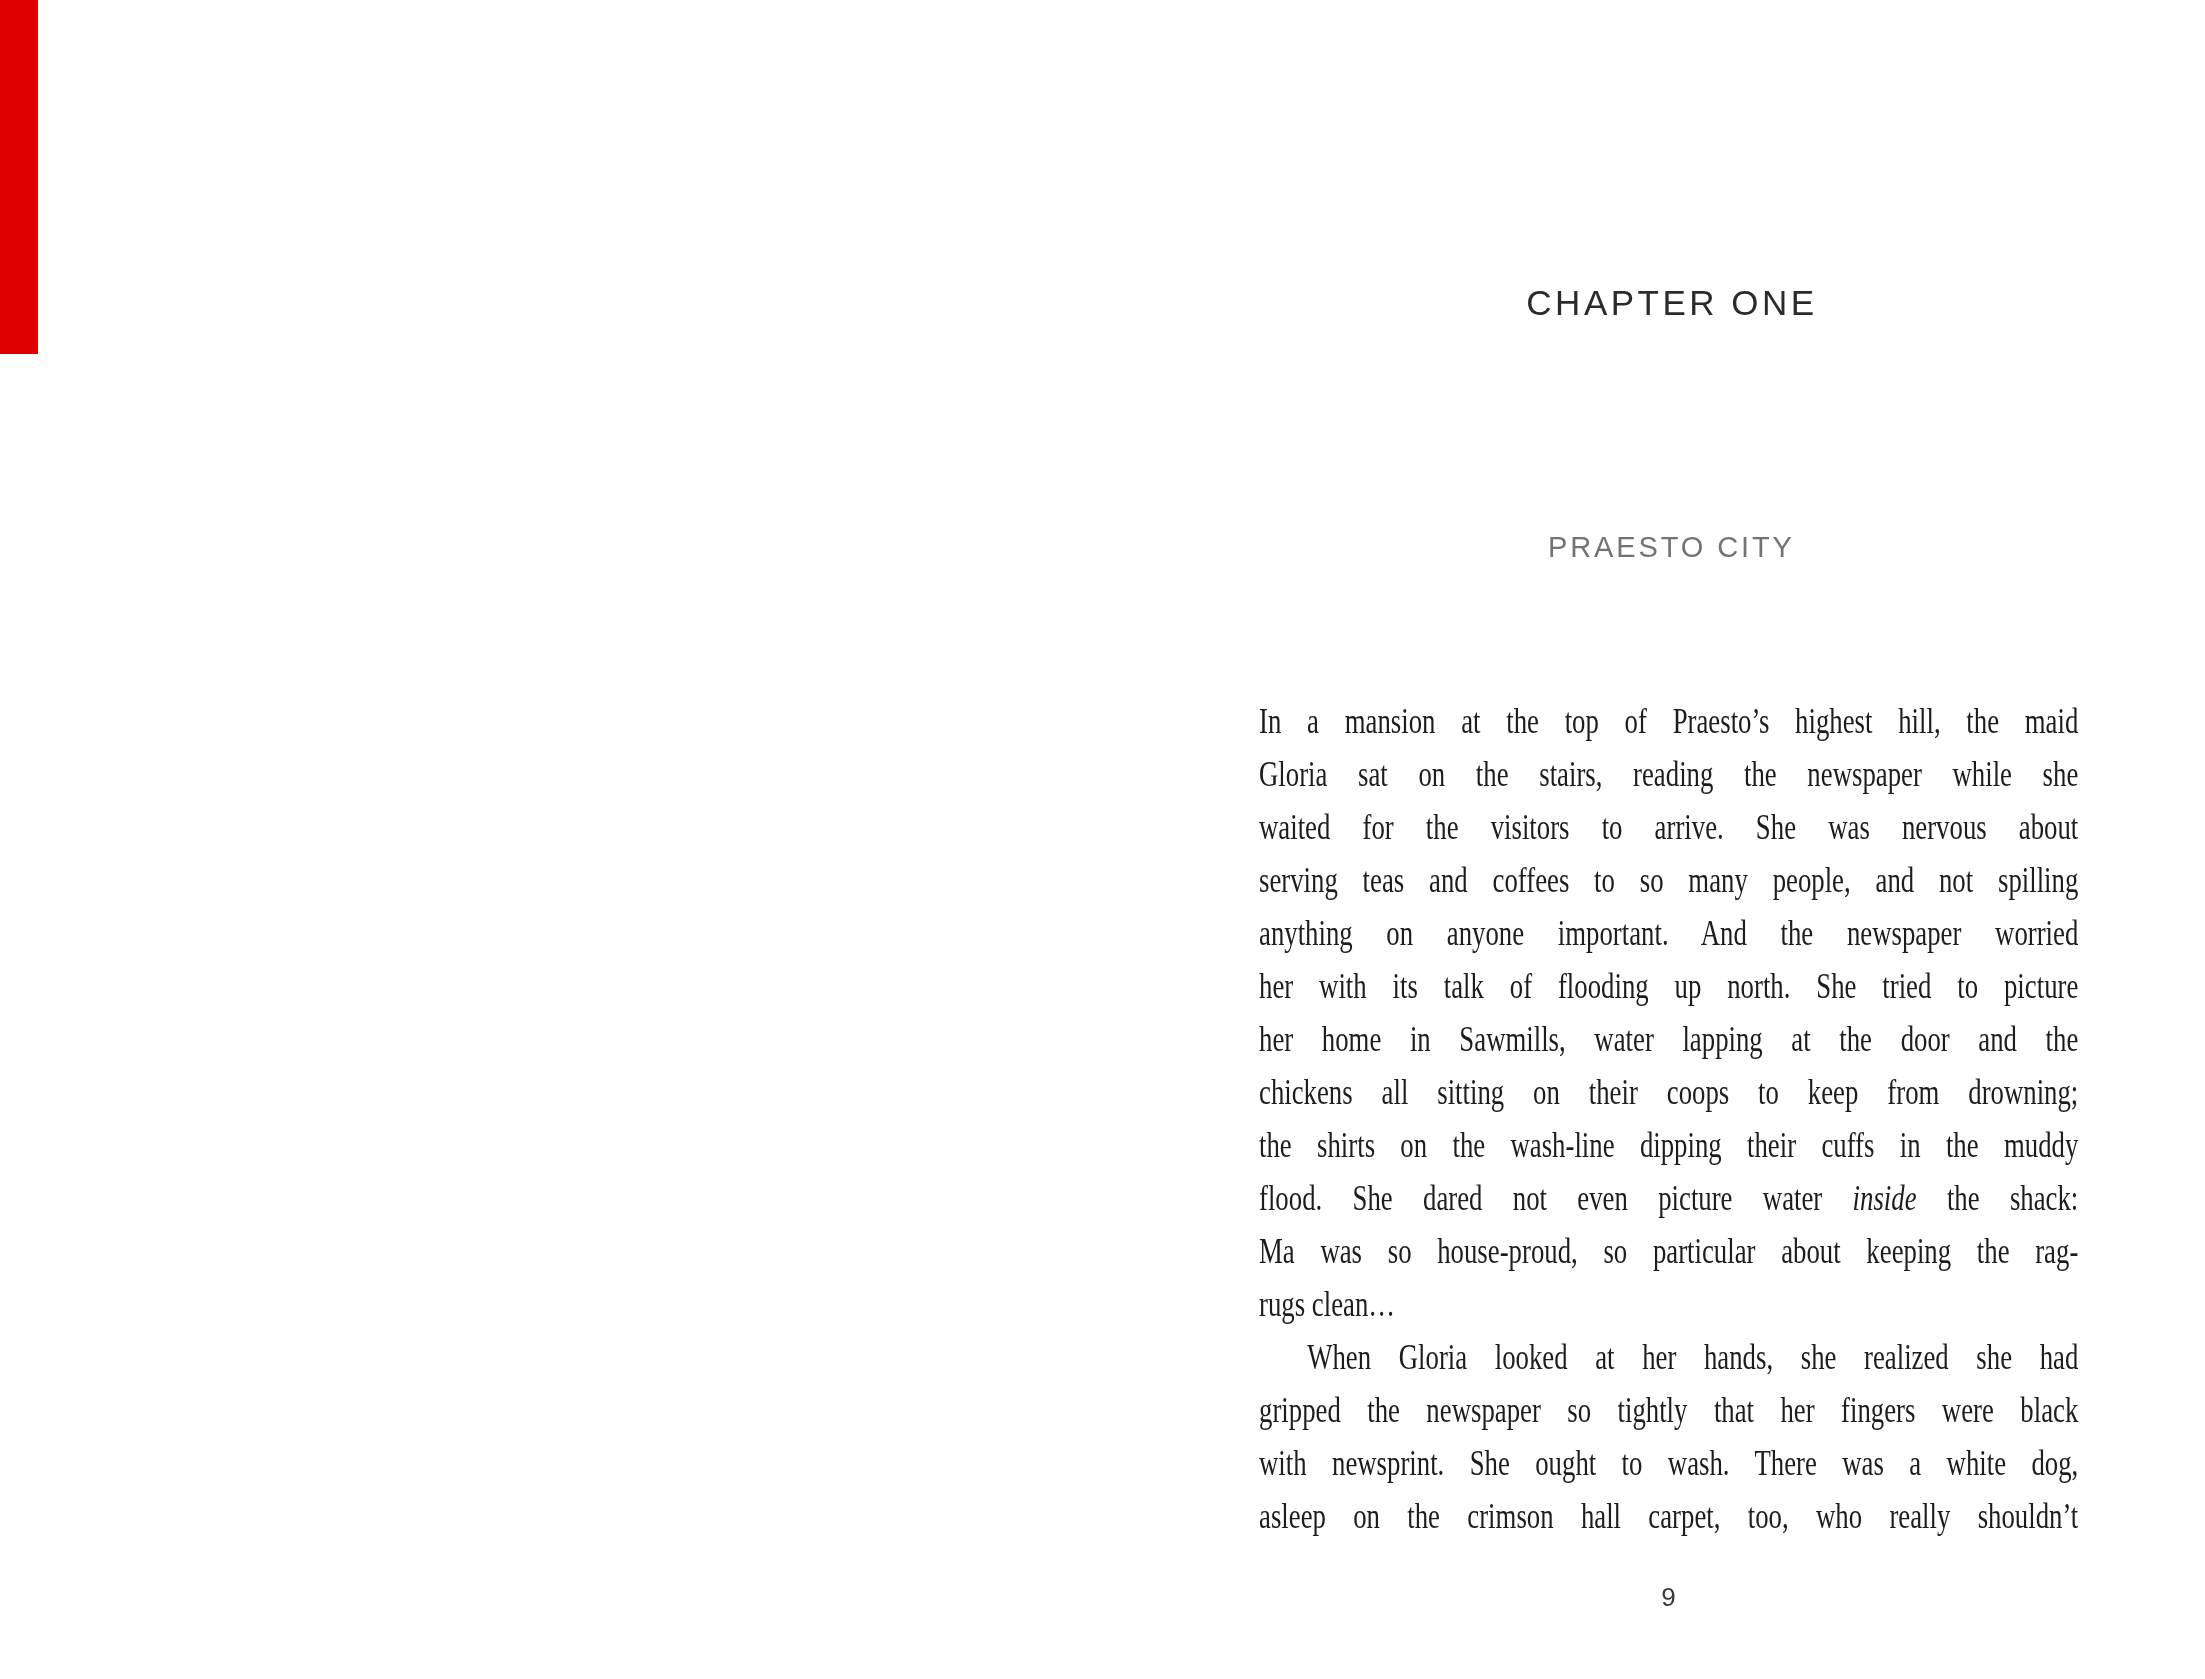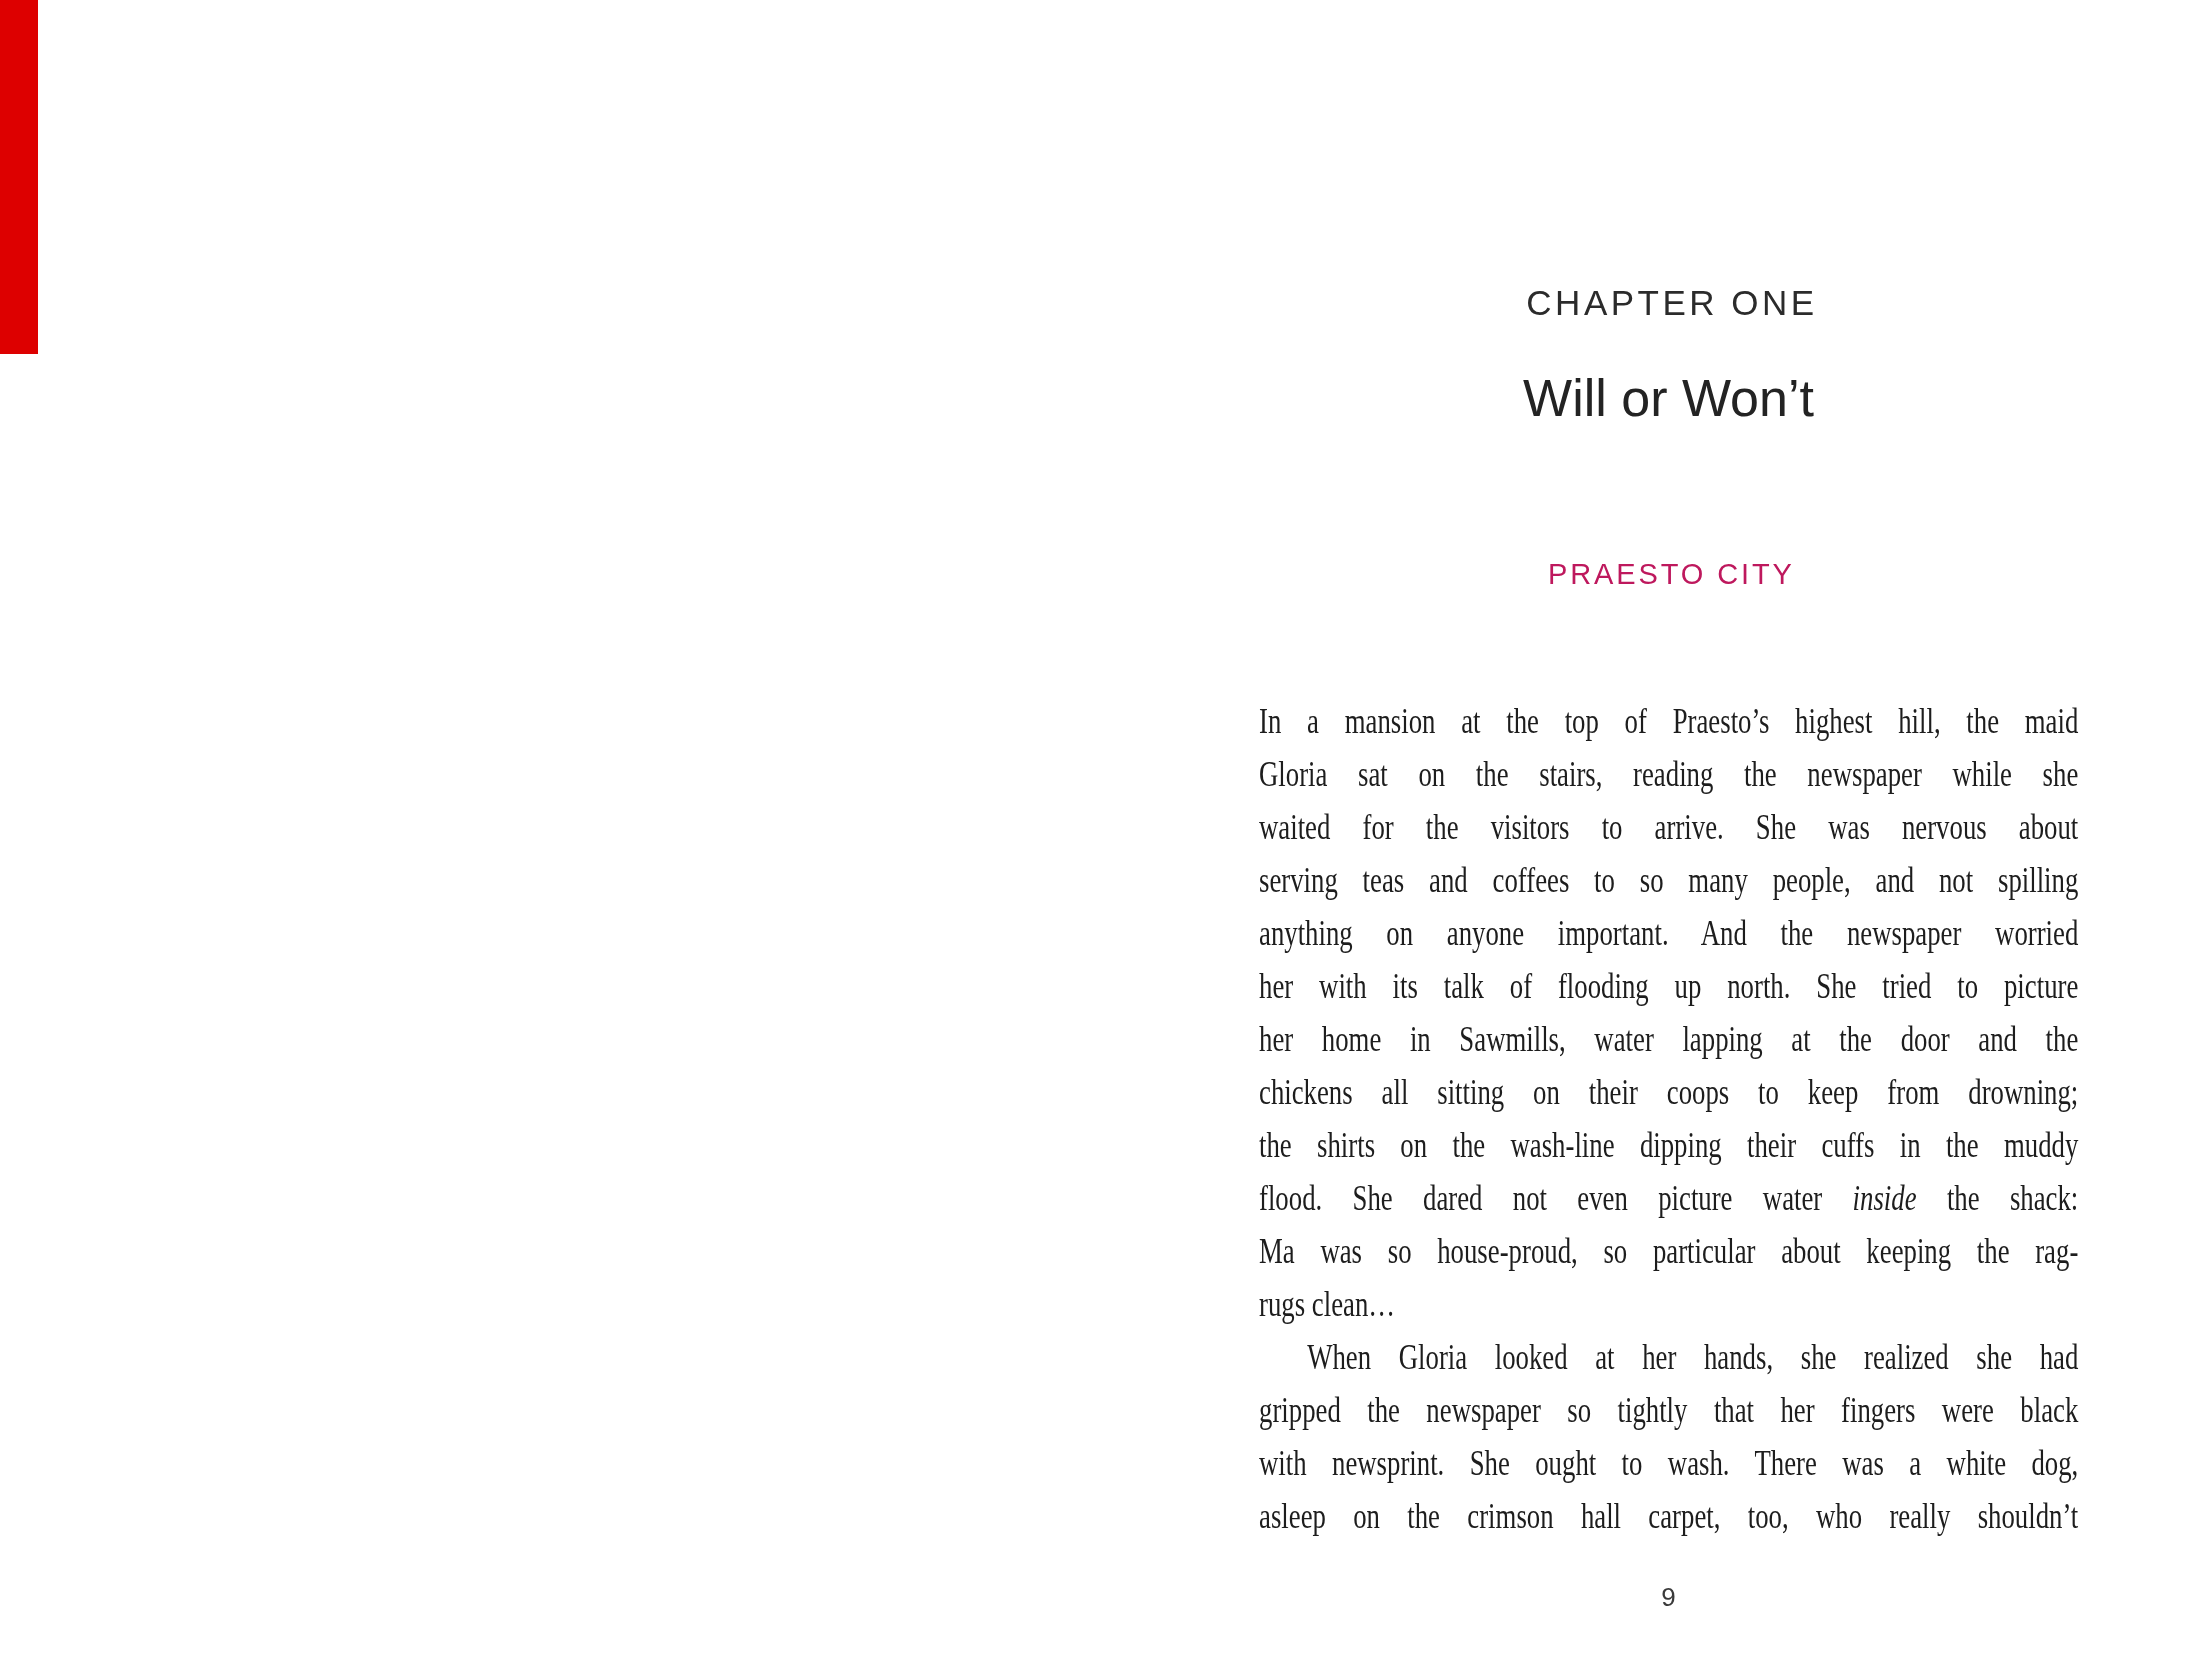--- a/index.html
+++ b/index.html
@@ -33,27 +33,27 @@
     color: #2b2b2b;
   }
   .book-title {
     top: 358px;
     font-family: "Liberation Sans", sans-serif;
     font-size: 52px;
     line-height: 80px;
     color: #232323;
   }
   .chapter-subtitle {
-    top: 559px;
+    top: 532px;
     font-family: "Liberation Sans", sans-serif;
     font-size: 29px;
     line-height: 31.5px;
     letter-spacing: 0.10em;
     padding-left: 0.10em;
-    color: #be185d;
+    color: #737373;
   }
   .bodytext {
     position: absolute;
     left: 1259px;
     top: 695px;
     width: 1071px;
     transform: scaleX(0.765);
     transform-origin: 0 0;
     font-family: "Liberation Serif", serif;
     font-size: 35px;
@@ -83,21 +83,20 @@
 </head>
 <body>
 
 <div class="spread">
 
   <div class="ribbon"></div>
 
   <div class="col chapter-label">CHAPTER ONE</div>
 
   <div class="col book-title">
-    <div>Will or Won’t</div>
   </div>
 
   <div class="col chapter-subtitle">PRAESTO CITY</div>
 
   <div class="bodytext">
     <div class="line">In a mansion at the top of Praesto’s highest hill, the maid</div>
     <div class="line">Gloria sat on the stairs, reading the newspaper while she</div>
     <div class="line">waited for the visitors to arrive. She was nervous about</div>
     <div class="line">serving teas and coffees to so many people, and not spilling</div>
     <div class="line">anything on anyone important. And the newspaper worried</div>

